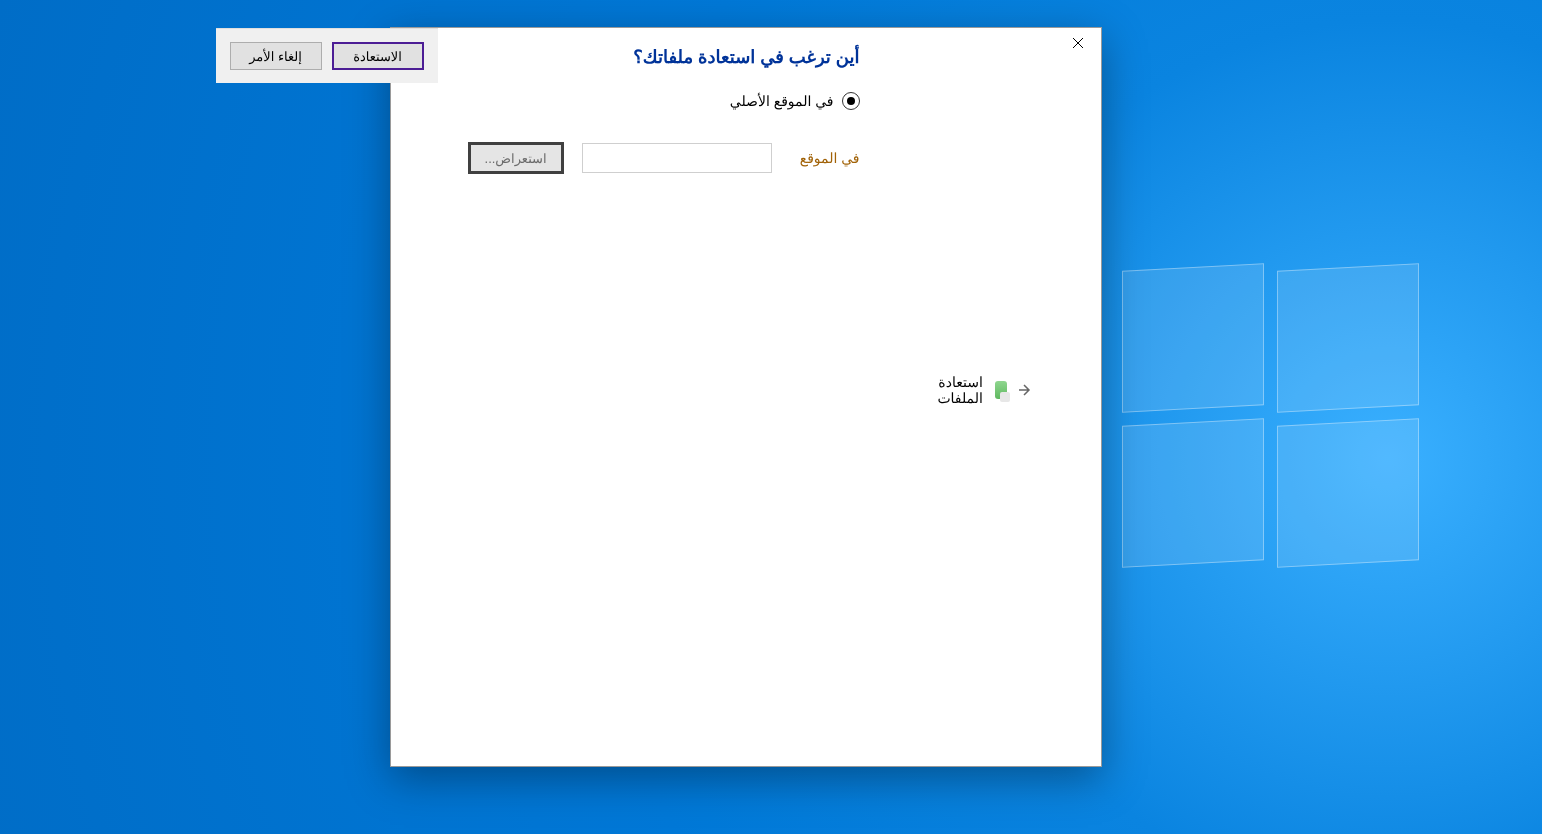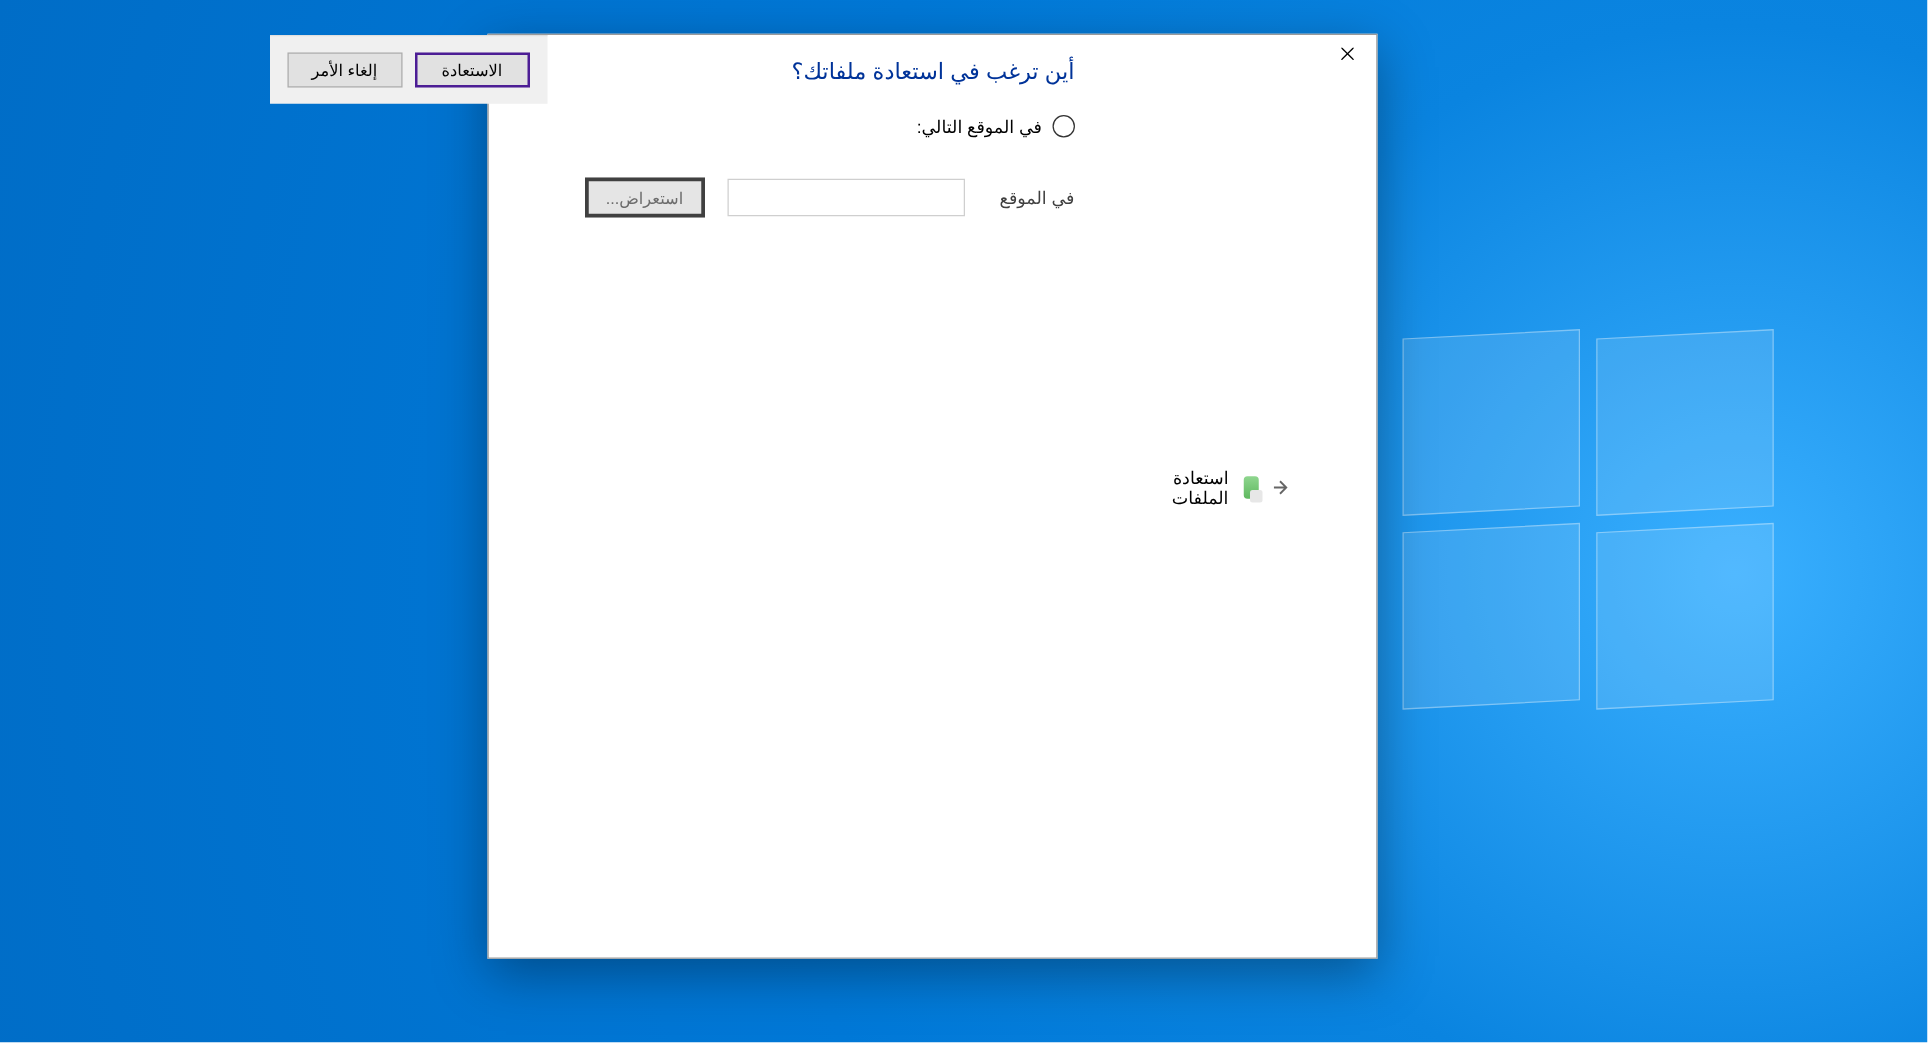--- a/index.html
+++ b/index.html
@@ -102,21 +102,21 @@
     color: #000;
   }
 
   .content {
     flex: 1;
     padding: 12px 46px 10px 30px;
   }
   .heading {
     color: #003399;
     font-size: 18px;
-    font-weight: 400;
+    font-weight: 700;
     margin: 6px 0 24px 0;
   }
   .radio-row {
     display: flex;
     align-items: center;
     gap: 8px;
     font-size: 14px;
     color: #000;
     margin: 10px 0;
   }
@@ -140,21 +140,21 @@
 
   .location-row {
     margin-top: 32px;
     display: flex;
     align-items: center;
     gap: 18px;
     font-size: 14px;
   }
   .loc-label {
     width: 70px;
-    color: #404040;
+    color: #a16207;
   }
   .loc-input {
     flex: 1;
     max-width: 380px;
     height: 28px;
     border: 1px solid #cfcfcf;
     background: #fff;
     padding: 0 6px;
     font-size: 13px;
   }
@@ -219,25 +219,27 @@
           <path d="M0 6 L10 6 M5 1 L10 6 L5 11" stroke="#666" stroke-width="1.5" fill="none"></path>
         </svg>
       </div>
       <div class="wizard-icon"></div>
       <div class="wizard-title">استعادة الملفات</div>
     </div>
 
     <div class="content">
       <div class="heading">أين ترغب في استعادة ملفاتك؟</div>
 
-
       <div class="radio-row">
-        <span class="radio"></span>
-        <span>في الموقع التالي:</span>
-      </div>
+        <span class="radio selected">
+            <span class="dot"></span>
+          </span>
+        <span>في الموقع الأصلي</span>
+      </div>
+
 
       <div class="location-row">
         <span class="loc-label">في الموقع</span>
         <input class="loc-input" type="text" disabled="" value="" style="">
         <button class="browse-btn" disabled="">استعراض...</button>
       </div>
     </div>
 
     <div class="footer">
       <button class="btn primary">الاستعادة</button>

